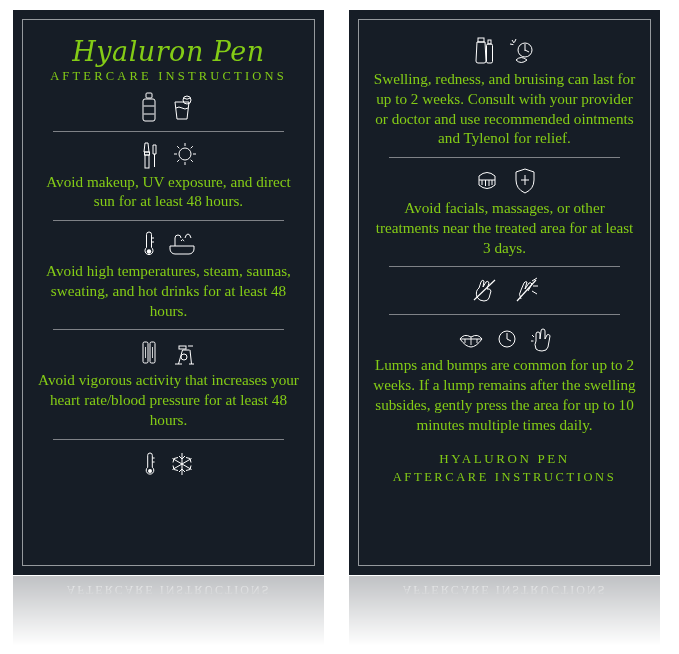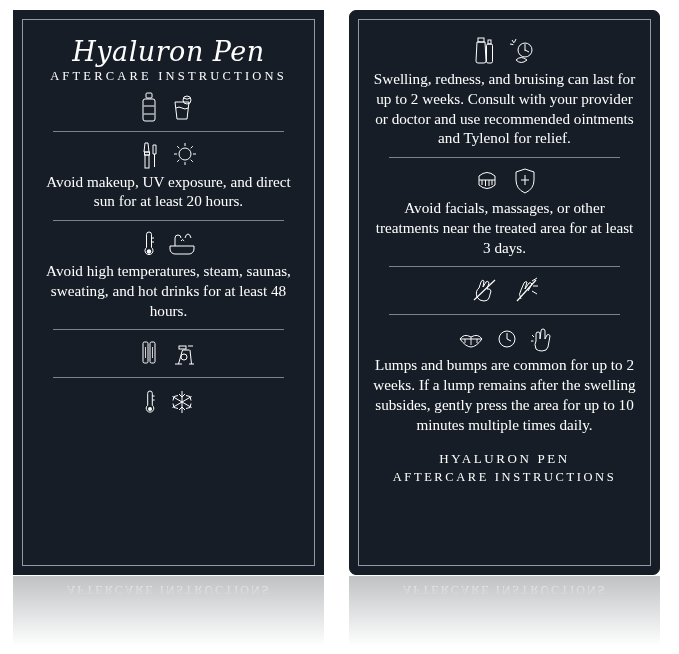--- a/index.html
+++ b/index.html
@@ -14,38 +14,38 @@
     background: #ffffff;
     overflow: hidden;
     font-family: "Liberation Serif", serif;
   }
   .card {
     position: absolute;
     top: 10px;
     width: 311px;
     height: 565px;
     background: #161d26;
-    color: #ffffff;
+    color: #84cc16;
     box-sizing: border-box;
     padding: 18px 20px;
     text-align: center;
     border: 1px solid #161d26;
   }
   .card::after {
     content: "";
     position: absolute;
     left: 8px;
     right: 8px;
     top: 8px;
     bottom: 8px;
     border: 1px solid rgba(255,255,255,0.55);
     pointer-events: none;
   }
   #card-left { left: 13px; }
-  #card-right { left: 349px; border-radius: 7px; }
+  #card-right { left: 349px; }
 
   
   .reflection {
     position: absolute;
     top: 576px;
     width: 311px;
     height: 70px;
     overflow: hidden;
     opacity: 0.30;
   }
@@ -168,21 +168,21 @@
             <line x1="15" y1="22" x2="15" y2="25"></line>
             <line x1="4" y1="14" x2="7" y2="14"></line>
             <line x1="23" y1="14" x2="26" y2="14"></line>
             <line x1="7.2" y1="6.2" x2="9.3" y2="8.3"></line>
             <line x1="20.7" y1="19.7" x2="22.8" y2="21.8"></line>
             <line x1="22.8" y1="6.2" x2="20.7" y2="8.3"></line>
             <line x1="9.3" y1="19.7" x2="7.2" y2="21.8"></line>
           </g>
         </svg>
       </div>
-      <div class="tip">Avoid makeup, UV exposure, and direct sun for at least 20 hours.</div>
+      <div class="tip">Avoid makeup, UV exposure, and direct sun for at least 48 hours.</div>
     </div>
     <div class="rule"></div>
 
     <div class="block">
       <div class="icons">
         <svg width="16" height="30" viewBox="0 0 16 30">
           <path d="M8 3 a2.5 2.5 0 0 1 2.5 2.5 v13 a4 4 0 1 1 -5 0 v-13 a2.5 2.5 0 0 1 2.5 -2.5 z" fill="none" stroke="#fff" stroke-width="1"></path>
           <circle cx="8" cy="22.5" r="2.2" fill="#fff"></circle>
           <line x1="10.5" y1="9" x2="13" y2="9" stroke="#fff" stroke-width="1"></line>
           <line x1="10.5" y1="13" x2="13" y2="13" stroke="#fff" stroke-width="1"></line>
@@ -208,20 +208,21 @@
         </svg>
         <svg width="30" height="30" viewBox="0 0 30 30">
           <path d="M6 26 h7 M20 26 h5" stroke="#fff" stroke-width="1" fill="none"></path>
           <path d="M9.5 26 l4 -14 l7 0" fill="none" stroke="#fff" stroke-width="1"></path>
           <path d="M22.5 26 l-1.5 -14" fill="none" stroke="#fff" stroke-width="1"></path>
           <rect x="10" y="8" width="7" height="3" fill="none" stroke="#fff" stroke-width="1"></rect>
           <path d="M19 8 h5" stroke="#fff" stroke-width="1"></path>
           <circle cx="15" cy="19" r="3" fill="none" stroke="#fff" stroke-width="1"></circle>
         </svg>
       </div>
+      <div class="tip">Avoid vigorous activity that increases your heart rate/blood pressure for at least 48 hours.</div>
     </div>
     <div class="rule"></div>
 
     <div class="block">
       <div class="icons">
         <svg width="16" height="28" viewBox="0 0 16 28">
           <path d="M8 3 a2.3 2.3 0 0 1 2.3 2.3 v12 a3.8 3.8 0 1 1 -4.6 0 v-12 a2.3 2.3 0 0 1 2.3 -2.3 z" fill="none" stroke="#fff" stroke-width="1"></path>
           <circle cx="8" cy="21" r="2" fill="#fff"></circle>
           <line x1="10.4" y1="8" x2="12.6" y2="8" stroke="#fff" stroke-width="1"></line>
           <line x1="10.4" y1="12" x2="12.6" y2="12" stroke="#fff" stroke-width="1"></line>

